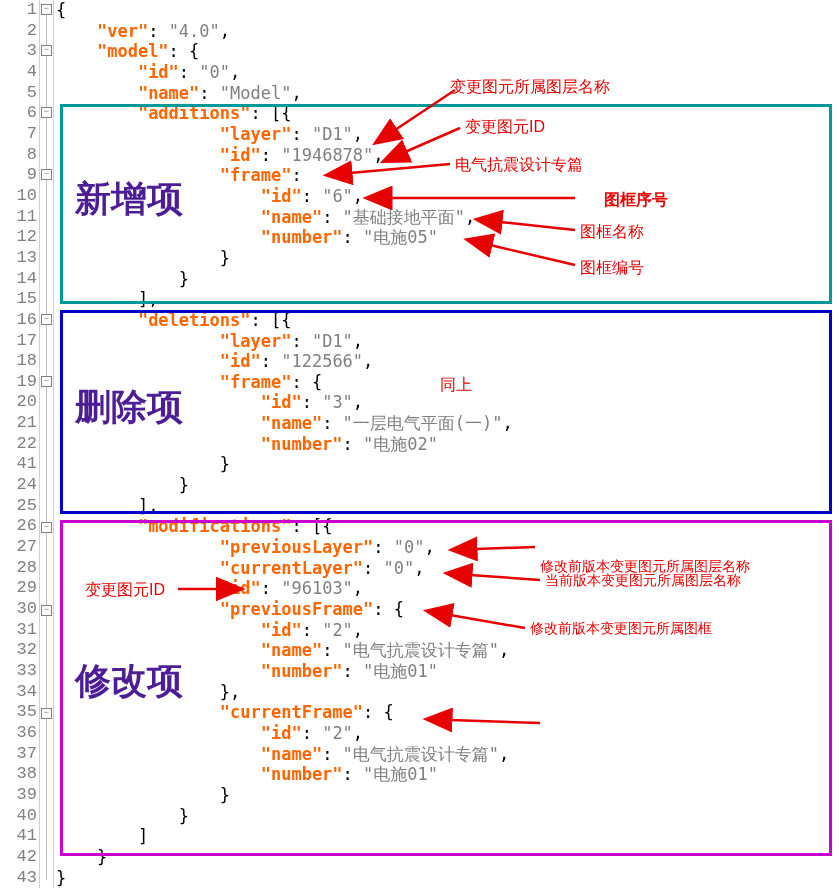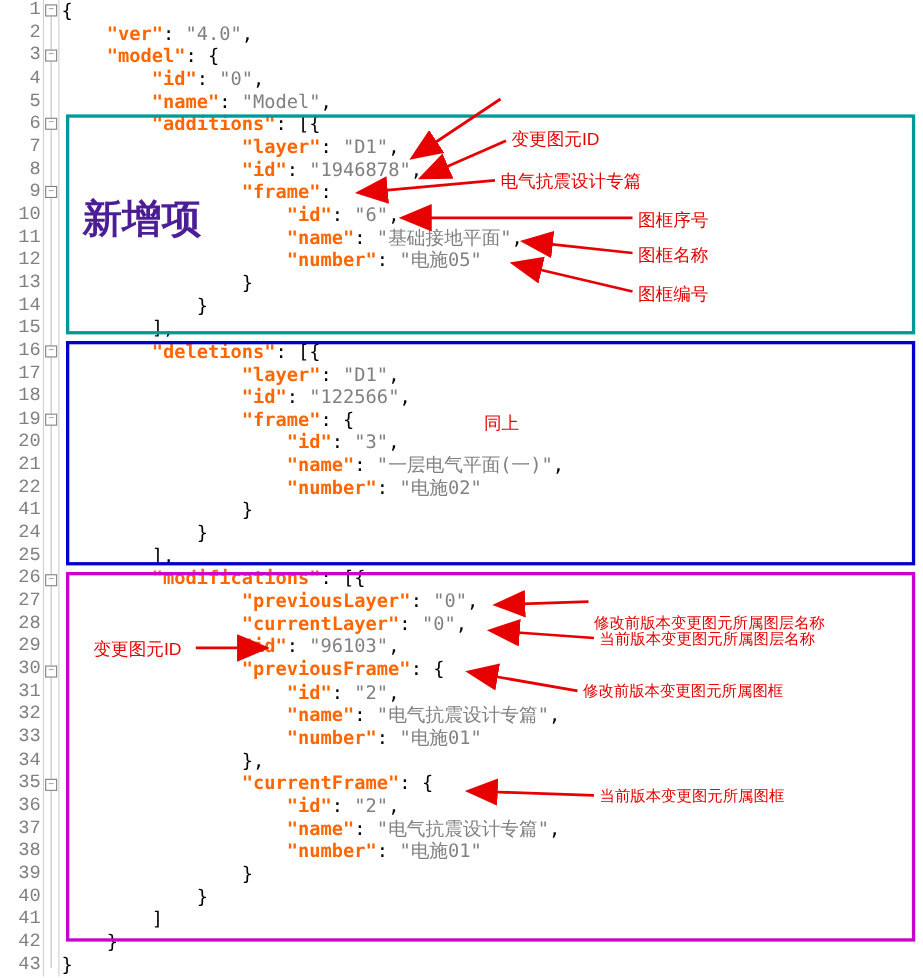--- a/index.html
+++ b/index.html
@@ -216,32 +216,34 @@
 <div class="line"><span class="pun">}</span></div>
   </div>
 </div>
 
 <div class="overlay">
   <div class="box teal" style="left:60px;top:104px;width:772px;height:200px;"></div>
   <div class="box blue" style="left:60px;top:310px;width:772px;height:204px;"></div>
   <div class="box magenta" style="left:60px;top:520px;width:772px;height:336px;"></div>
 
   <div class="section-label" style="left:75px;top:175px;">新增项</div>
-
+  <div class="section-label" style="left:75px;top:383px;">删除项</div>
+  <div class="section-label" style="left:75px;top:657px;">修改项</div>
+
+  <div class="anno" style="left:450px;top:77px;">变更图元所属图层名称</div>
   <div class="anno" style="left:465px;top:117px;">变更图元ID</div>
   <div class="anno" style="left:455px;top:155px;">电气抗震设计专篇</div>
-  <div class="anno" style="left:580px;top:190px;">图框序号</div>
+  <div class="anno" style="left:604px;top:190px;font-weight:bold;">图框序号</div>
   <div class="anno" style="left:580px;top:222px;">图框名称</div>
   <div class="anno" style="left:580px;top:258px;">图框编号</div>
   <div class="anno" style="left:440px;top:361px;margin-top:14px;">同上</div>
   <div class="anno" style="left:85px;top:580px;">变更图元ID</div>
   <div class="anno small" style="left:540px;top:558px;">修改前版本变更图元所属图层名称</div>
   <div class="anno small" style="left:530px;top:620px;">修改前版本变更图元所属图框</div>
   <div class="anno small" style="left:545px;top:572px;">当前版本变更图元所属图层名称</div>
-  <div class="anno small" style="left:545px;top:715px;">当前版本变更图元所属图框</div>
 
   <svg class="arrows">
     <defs>
       <marker id="ah" markerWidth="12" markerHeight="10" refX="1" refY="5" orient="auto">
         <polygon points="0,0 12,5 0,10" fill="#e60000"></polygon>
       </marker>
     </defs>
     <line x1="455" y1="90" x2="395" y2="130" stroke="#e60000" stroke-width="2.5" marker-end="url(#ah)"></line>
     <line x1="460" y1="128" x2="405" y2="152" stroke="#e60000" stroke-width="2.5" marker-end="url(#ah)"></line>
     <line x1="450" y1="164" x2="350" y2="173" stroke="#e60000" stroke-width="2.5" marker-end="url(#ah)"></line>

